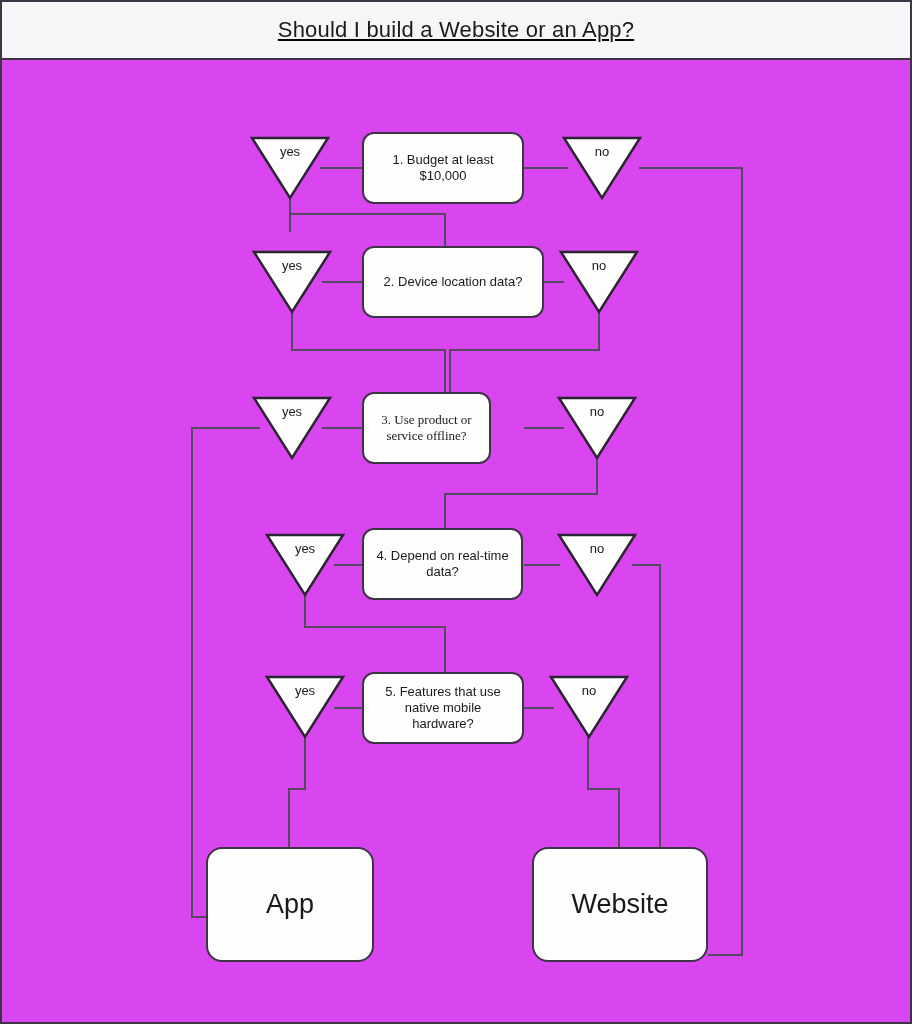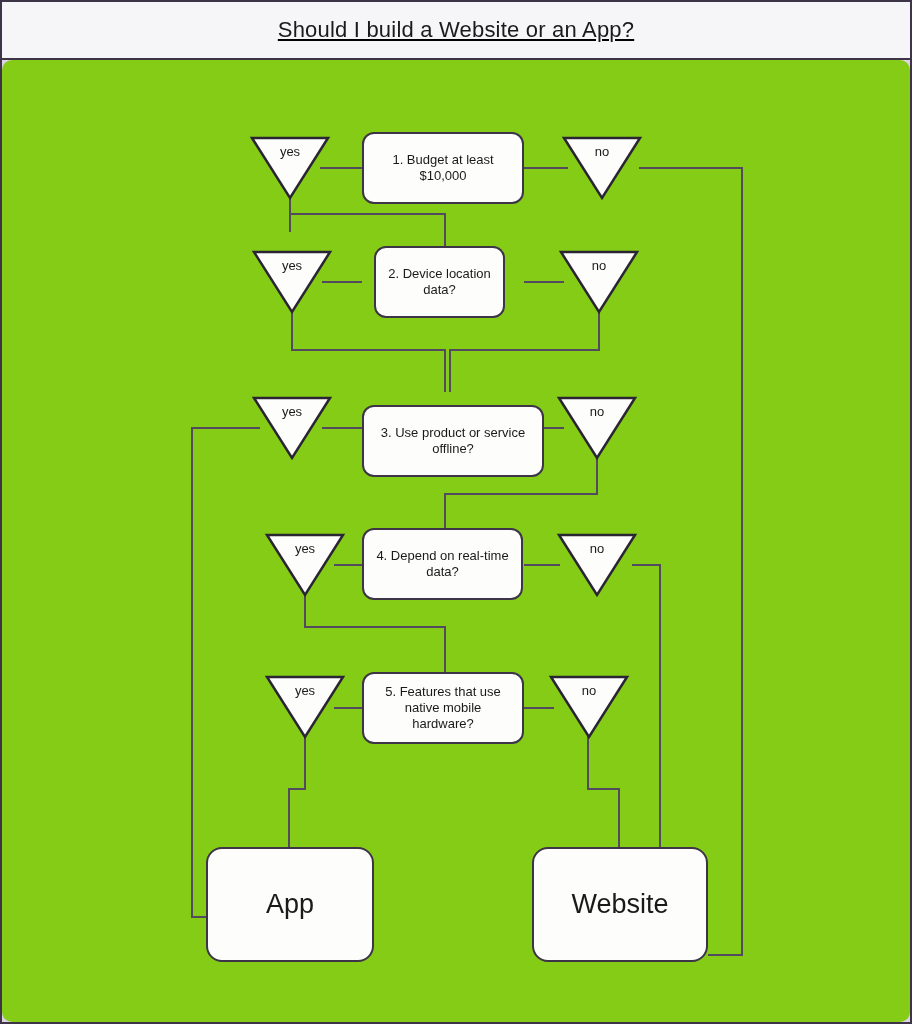--- a/index.html
+++ b/index.html
@@ -39,22 +39,21 @@
     font-size: 22px;
     color: #1a1a1a;
     letter-spacing: 0.2px;
   }
   #canvas {
     position: absolute;
     left: 0;
     top: 58px;
     width: 908px;
     height: 962px;
-    background: #84cc16;
-    border-radius: 10px;
+    background: #d946ef;
   }
   #edges {
     position: absolute;
     left: 0;
     top: 0;
     width: 908px;
     height: 962px;
   }
   .node {
     position: absolute;
@@ -168,37 +167,37 @@
       </svg>
       <div class="tri-label">yes</div>
     </div>
     <div class="tri" style="left:560px; top:74px;">
       <svg width="80" height="68" viewBox="0 0 80 68">
         <polygon points="2,4 78,4 40,64" fill="#fdfdfb" stroke="#2b2433" stroke-width="2.5"></polygon>
       </svg>
       <div class="tri-label">no</div>
     </div>
 
-    <div class="node decision" style="left:372px; top:186px; width:131px; height:72px;">
+    <div class="node decision" style="left:360px; top:186px; width:182px; height:72px;">
       <span>2. Device location data?</span>
     </div>
     <div class="tri" style="left:250px; top:188px;">
       <svg width="80" height="68" viewBox="0 0 80 68">
         <polygon points="2,4 78,4 40,64" fill="#fdfdfb" stroke="#2b2433" stroke-width="2.5"></polygon>
       </svg>
       <div class="tri-label">yes</div>
     </div>
     <div class="tri" style="left:557px; top:188px;">
       <svg width="80" height="68" viewBox="0 0 80 68">
         <polygon points="2,4 78,4 40,64" fill="#fdfdfb" stroke="#2b2433" stroke-width="2.5"></polygon>
       </svg>
       <div class="tri-label">no</div>
     </div>
 
-    <div class="node decision" style="left:360px; top:345px; width:182px; height:72px;">
+    <div class="node decision" style="left:360px; top:332px; width:129px; height:72px;font-family:Liberation Serif, serif;">
       <span>3. Use product or service offline?</span>
     </div>
     <div class="tri" style="left:250px; top:334px;">
       <svg width="80" height="68" viewBox="0 0 80 68">
         <polygon points="2,4 78,4 40,64" fill="#fdfdfb" stroke="#2b2433" stroke-width="2.5"></polygon>
       </svg>
       <div class="tri-label">yes</div>
     </div>
     <div class="tri" style="left:555px; top:334px;">
       <svg width="80" height="68" viewBox="0 0 80 68">

